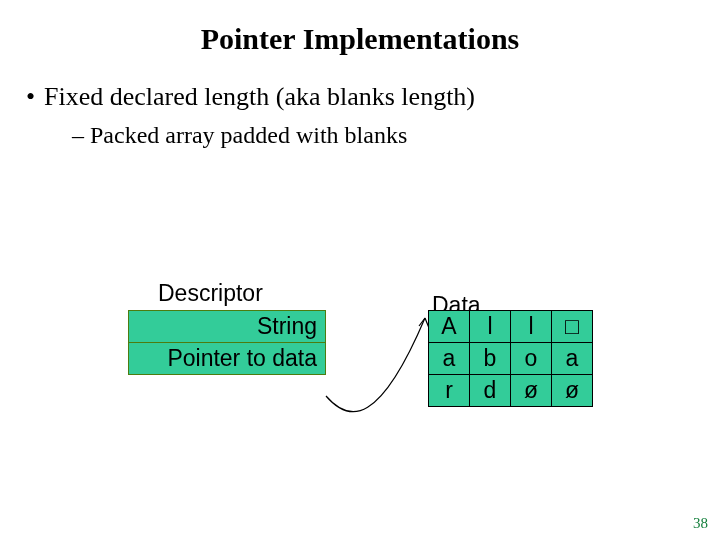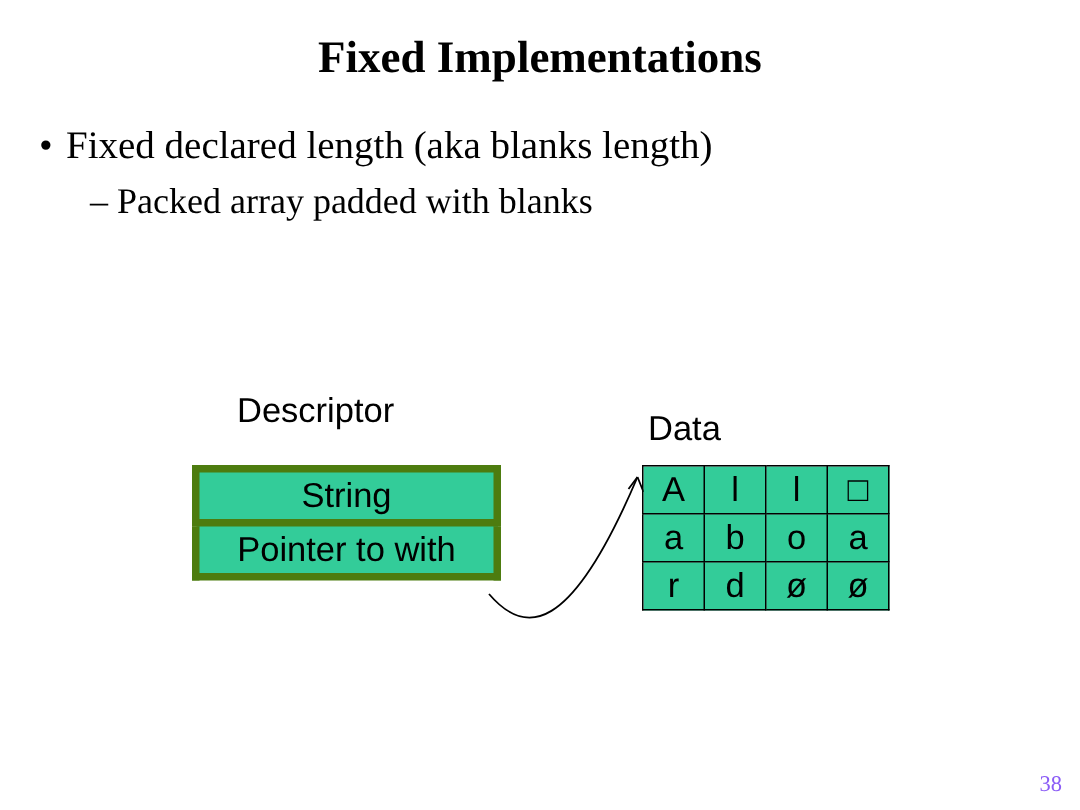--- a/index.html
+++ b/index.html
@@ -33,48 +33,49 @@
     left: 26px;
     font-size: 26px;
   }
   .bullet-l1 .dot {
     display: inline-block;
     width: 18px;
   }
   .bullet-l2 {
     position: absolute;
     top: 122px;
-    left: 60px;
+    left: 72px;
     font-size: 24px;
   }
   .bullet-l2 .dash {
     display: inline-block;
     width: 18px;
   }
   .label {
     position: absolute;
     font-family: Arial, Helvetica, sans-serif;
     font-size: 23px;
+    margin-top: 20px;
   }
   .label-descriptor { top: 260px; left: 158px; }
   .label-data       { top: 272px; left: 432px; }
 
   .desc-table {
     position: absolute;
     top: 310px;
     left: 128px;
     border-collapse: collapse;
     font-family: Arial, Helvetica, sans-serif;
     font-size: 23px;
   }
   .desc-table td {
-    border: 5px solid #4d7c0f;
+    border: 1px solid #4d7c0f;
     background: #33cc99;
     padding: 2px 8px;
-    text-align: center;
+    text-align: right;
     width: 180px;
     height: 27px;
     line-height: 27px;
   }
 
   .data-table {
     position: absolute;
     top: 310px;
     left: 428px;
     border-collapse: collapse;
@@ -100,49 +101,49 @@
     overflow: visible;
     pointer-events: none;
   }
 
   .pagenum {
     position: absolute;
     bottom: 8px;
     right: 12px;
     font-family: "Times New Roman", Times, serif;
     font-size: 15px;
-    color: #8b5cf6;
+    color: #15803d;
     margin-left: 24px;
   }
 </style>
 </head>
 <body>
 
 <div class="slide">
 
-  <div class="title">Fixed Implementations</div>
+  <div class="title">Pointer Implementations</div>
 
   <div class="bullet-l1">
     <span class="dot">•</span><span>Fixed declared length (aka blanks length)</span>
   </div>
 
   <div class="bullet-l2">
     <span class="dash">–</span><span>Packed array padded with blanks</span>
   </div>
 
   <div class="label label-descriptor">Descriptor</div>
   <div class="label label-data">Data</div>
 
   <table class="desc-table">
     <tbody>
         <tr>
           <td>String</td>
         </tr>
     <tr>
-          <td>Pointer to with</td>
+          <td>Pointer to data</td>
         </tr>
   </tbody>
     </table>
 
   <svg class="connector" viewBox="0 0 112 120">
     <path d="M 6 90 C 30 118, 60 118, 105 12" stroke="#000" stroke-width="1.2" fill="none"></path>
     <path d="M 105 12 L 99 20 M 105 12 L 109 22" stroke="#000" stroke-width="1.2" fill="none"></path>
   </svg>
 
   <table class="data-table">

